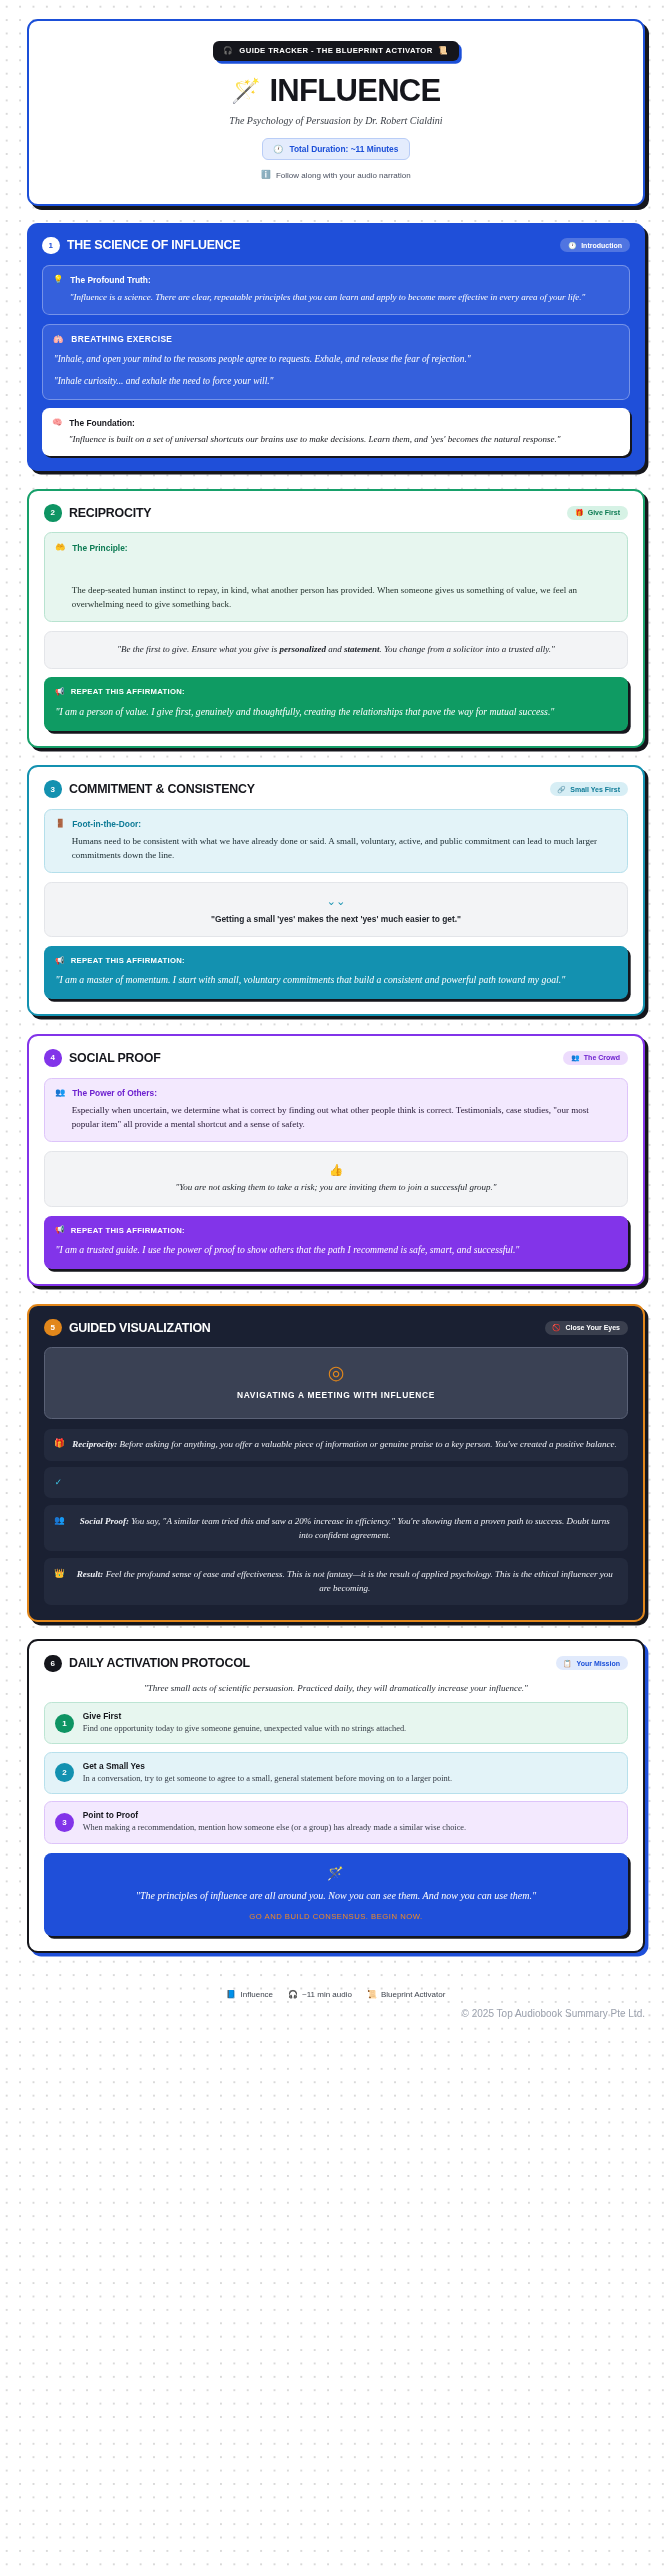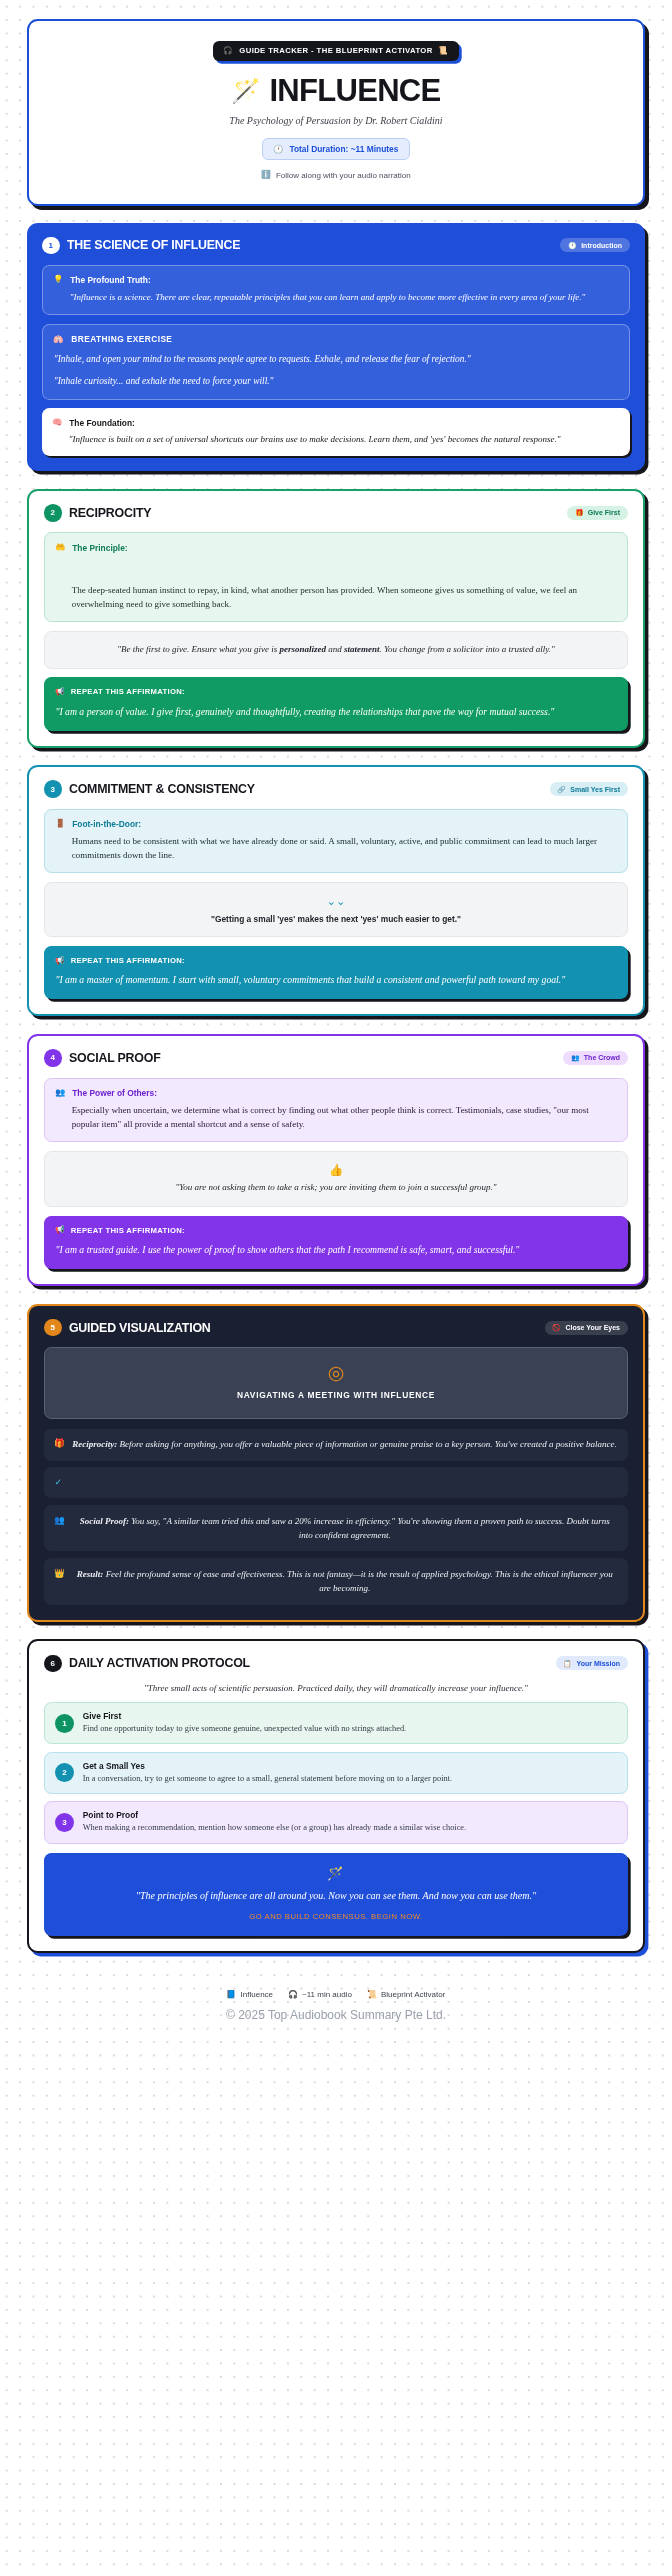--- a/index.html
+++ b/index.html
@@ -356,21 +356,21 @@
   
   .footer { padding: 20px 0 27px 0; text-align: center; }
   .footer-row {
     display: flex; align-items: center; justify-content: center;
     gap: 15px; margin-bottom: 9.4px;
   }
   .footer-item {
     display: inline-flex; align-items: center; gap: 4px;
     font-size: 8px; color: #3d434d;
   }
-  .footer-copy { font-size: 12px; color: #9aa0ac; }
+  .footer-copy { font-size: 10px; color: #9aa0ac; text-align: right; }
 
   .icon { display: inline-block; line-height: 1; }
 </style>
 </head>
 <body>
 
 <div class="page">
 
   <div class="hero">
     <div class="hero-pill">

